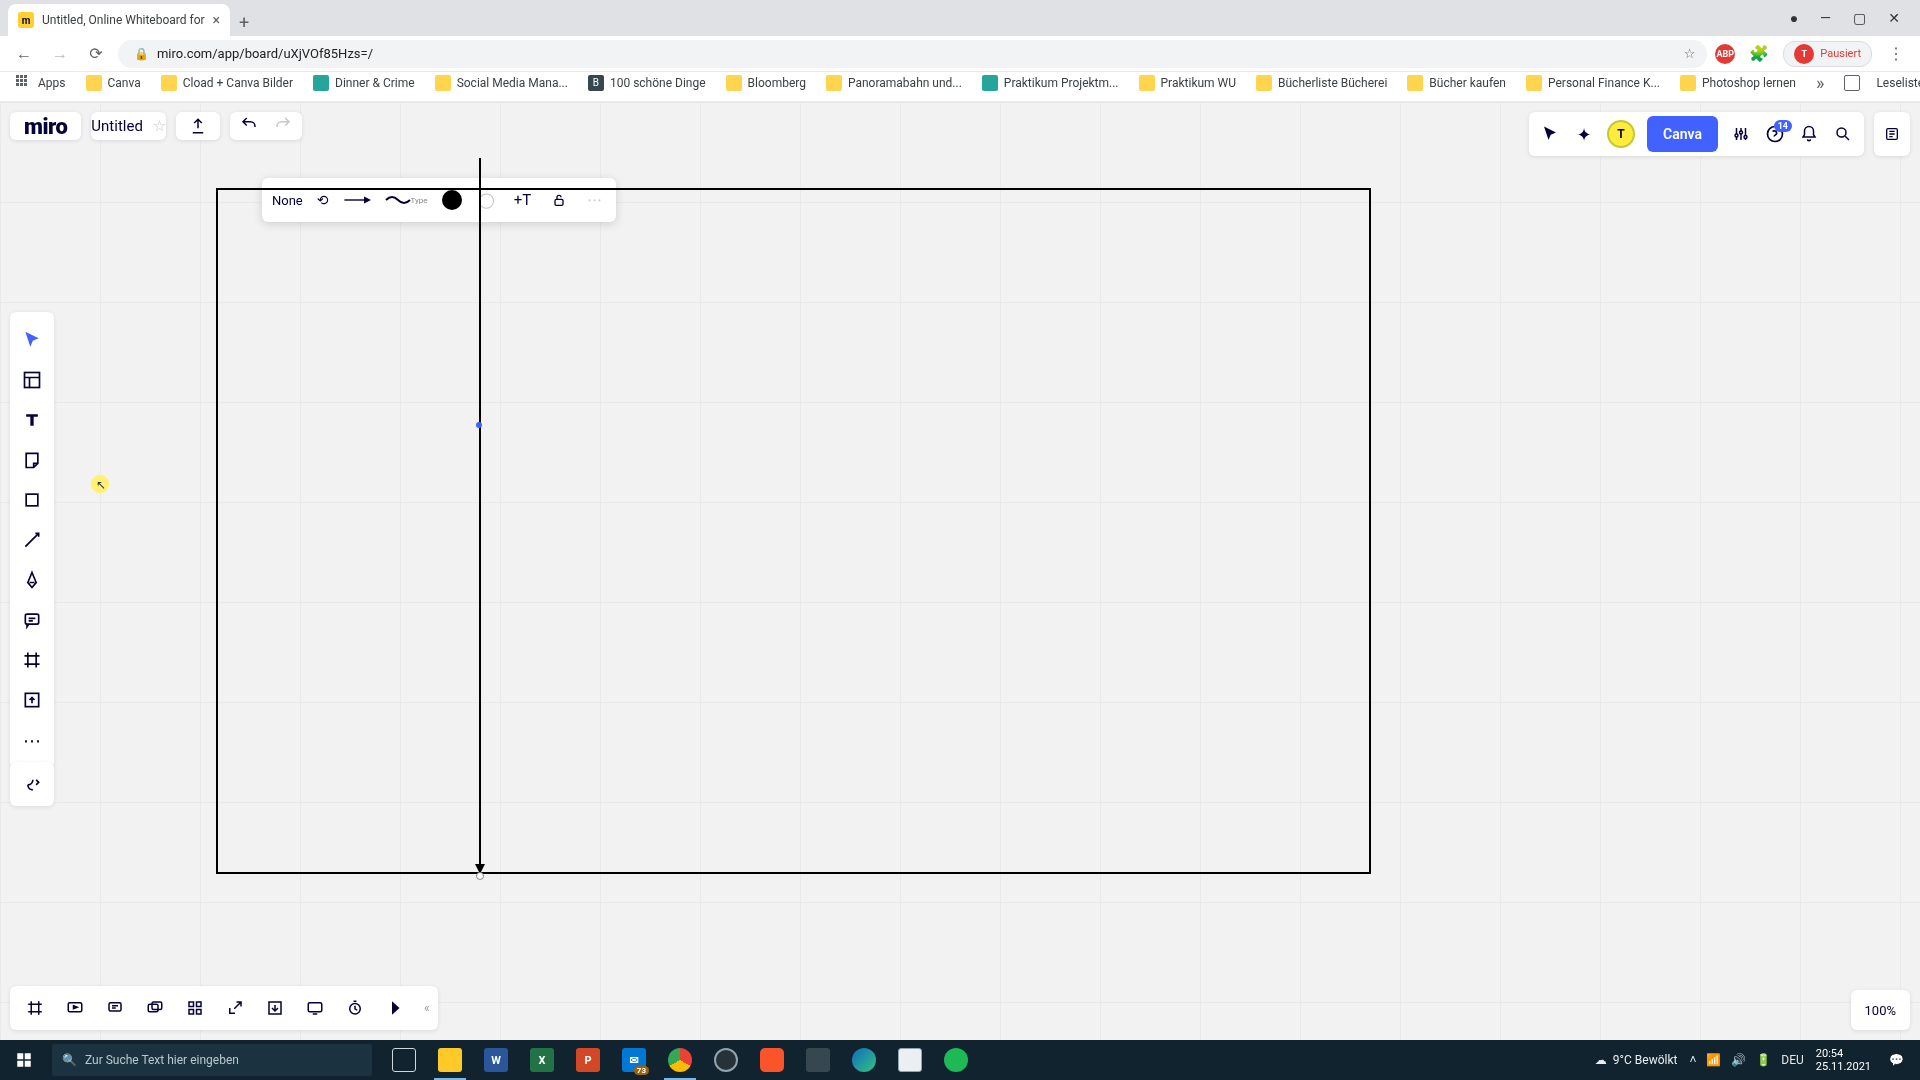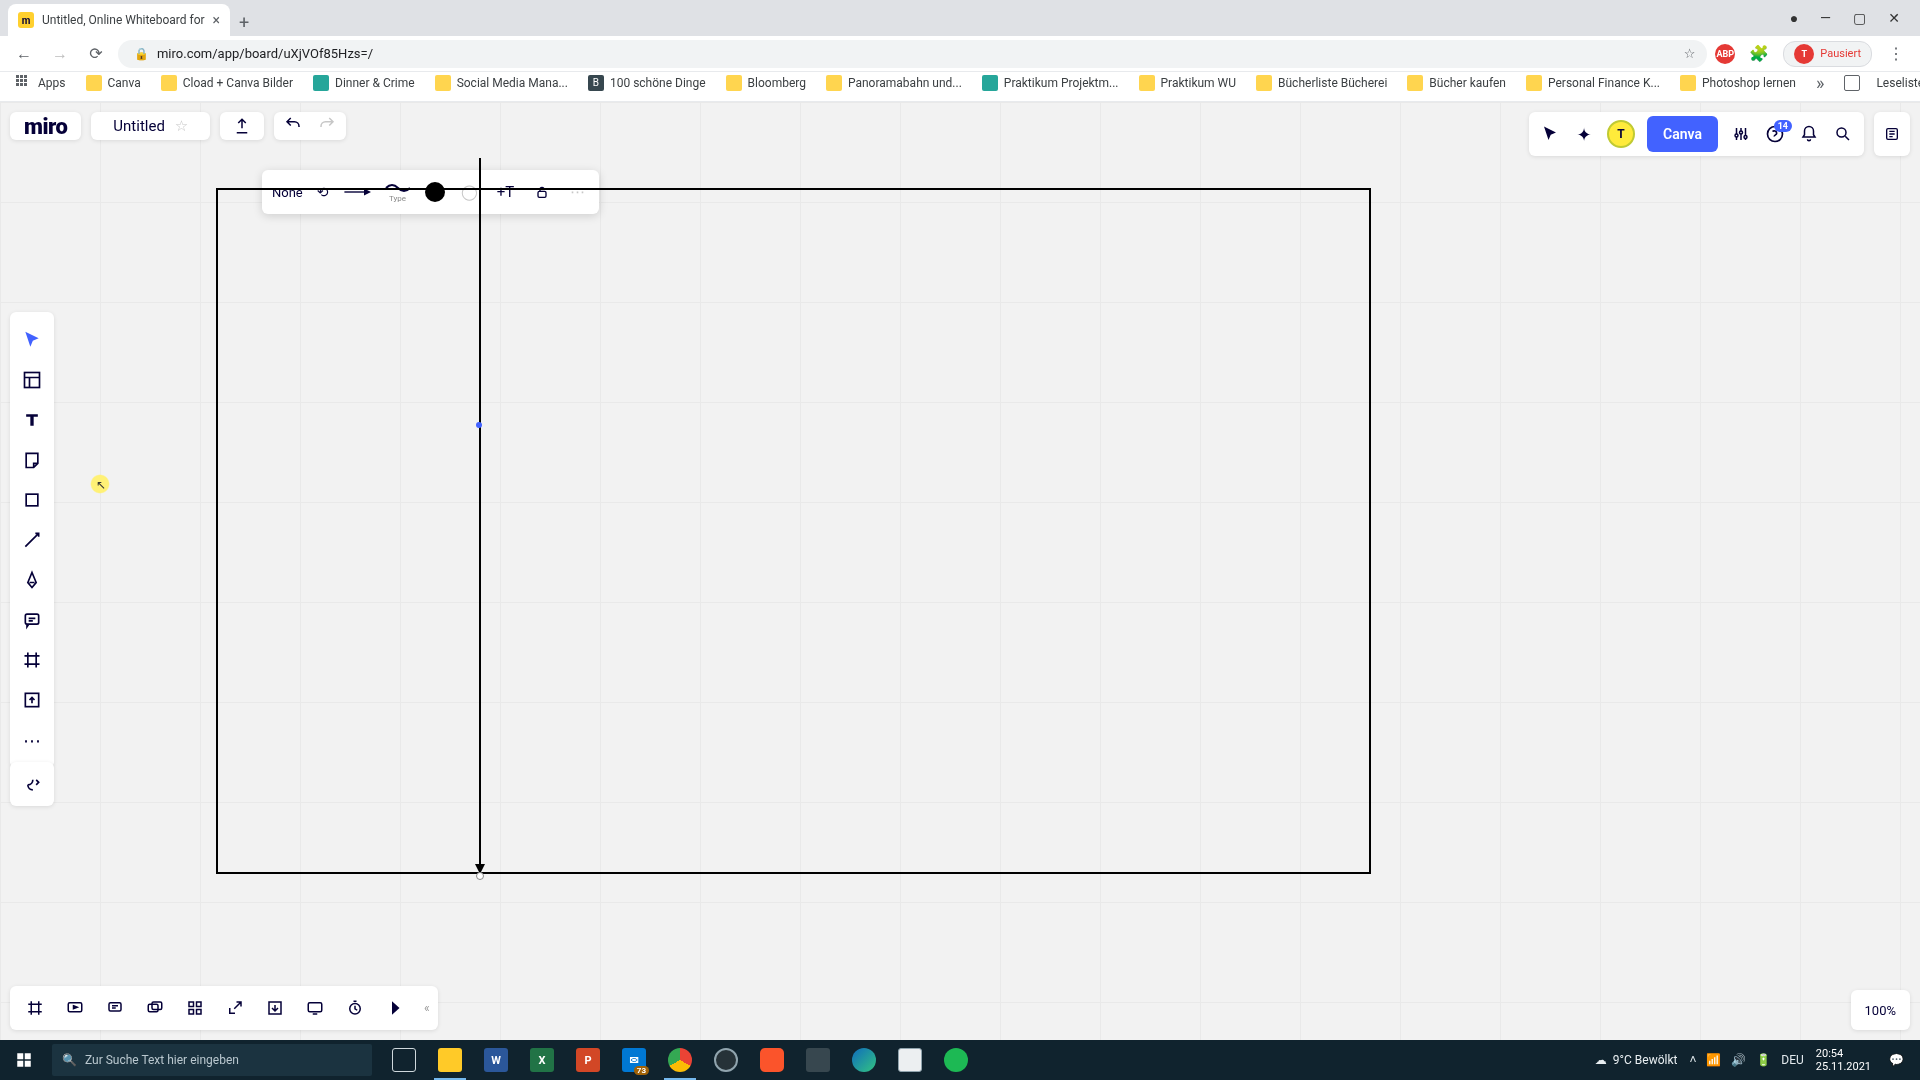--- a/index.html
+++ b/index.html
@@ -39,40 +39,40 @@
 .bookmarks .more-chev { margin-left: auto; padding: 0 8px; font-size: 18px; color: #5f6368; }
 .bm-read { display: flex; align-items: center; gap: 16px; padding: 3px 8px; }
 
 
 .miro-app { position: absolute; top: 102px; left: 0; right: 0; bottom: 40px; background: #f2f2f2; background-image: linear-gradient(#e9e9e9 1px, transparent 1px), linear-gradient(90deg, #e9e9e9 1px, transparent 1px); background-size: 100px 100px; }
 
 
 .miro-header { position: absolute; top: 10px; left: 10px; display: flex; gap: 10px; align-items: center; }
 .miro-card { background: #fff; border-radius: 6px; box-shadow: 0 1px 4px rgba(0,0,0,0.1); height: 28px; display: flex; align-items: center; }
 .miro-logo { padding: 0 14px; font-weight: 900; font-size: 22px; letter-spacing: -0.5px; color: #050038; }
-.miro-title { padding: 0 22px; font-size: 15px; color: #050038; gap: 10px; justify-content: space-between; }
+.miro-title { padding: 0 0; font-size: 15px; color: #050038; gap: 10px; justify-content: space-between; }
 .miro-title .star { color: #c7c7c7; font-size: 15px; }
 .miro-export { width: 44px; justify-content: center; }
 .miro-undo-redo { padding: 0 10px; gap: 16px; }
 .miro-undo-redo span { color: #050038; }
 .miro-undo-redo .redo-dis { color: #c7c7c7; }
 
 
 .miro-header-right { position: absolute; top: 10px; right: 10px; display: flex; gap: 10px; align-items: center; }
 .mr-card { background: #fff; border-radius: 6px; box-shadow: 0 1px 4px rgba(0,0,0,0.1); height: 44px; display: flex; align-items: center; padding: 0 10px; gap: 12px; }
 .avatar-yellow { width: 28px; height: 28px; border-radius: 14px; background: #ffeb3b; display: flex; align-items: center; justify-content: center; font-size: 12px; font-weight: bold; color: #050038; border: 2px solid #c0ca33; }
 .share-btn { background: #4262ff; color: #fff; border-radius: 6px; padding: 0 16px; height: 36px; display: flex; align-items: center; font-size: 14px; font-weight: 600; }
 .notif-wrap { position: relative; }
 .notif-badge { position: absolute; top: -4px; right: -6px; background: #4262ff; color: #fff; font-size: 9px; border-radius: 8px; padding: 1px 4px; font-weight: bold; }
 .hr-icon { width: 22px; display: flex; justify-content: center; font-size: 18px; color: #050038; }
 .panel-nub { width: 36px; }
 
 
-.ctx-toolbar { position: absolute; top: 68px; left: 262px; background: #fff; border-radius: 6px; box-shadow: 0 2px 10px rgba(0,0,0,0.15); height: 44px; display: flex; align-items: center; padding: 0 10px; gap: 14px; }
-.ctx-item { display: flex; flex-direction: column; align-items: center; font-size: 8px; color: #888; }
+.ctx-toolbar { position: absolute; top: 76px; left: 262px; background: #fff; border-radius: 6px; box-shadow: 0 2px 10px rgba(0,0,0,0.15); height: 44px; display: flex; align-items: center; padding: 0 10px; gap: 14px; }
+.ctx-item { display: flex; align-items: center; font-size: 8px; color: #888; }
 .ctx-item .top { font-size: 13px; color: #050038; display: flex; align-items: center; gap: 4px; }
 .none-txt { font-size: 13px; color: #050038; }
 .swap-ic { font-size: 14px; color: #050038; }
 .endcap { width: 28px; height: 16px; display: flex; align-items: center; }
 .endcap svg { width: 100%; height: 100%; }
 .color-dot { width: 20px; height: 20px; background: #000; border-radius: 10px; }
 .ctx-ic { width: 22px; display: flex; justify-content: center; color: #050038; font-size: 15px; }
 .ctx-ic.faded { color: #c7c7c7; }
 
 

